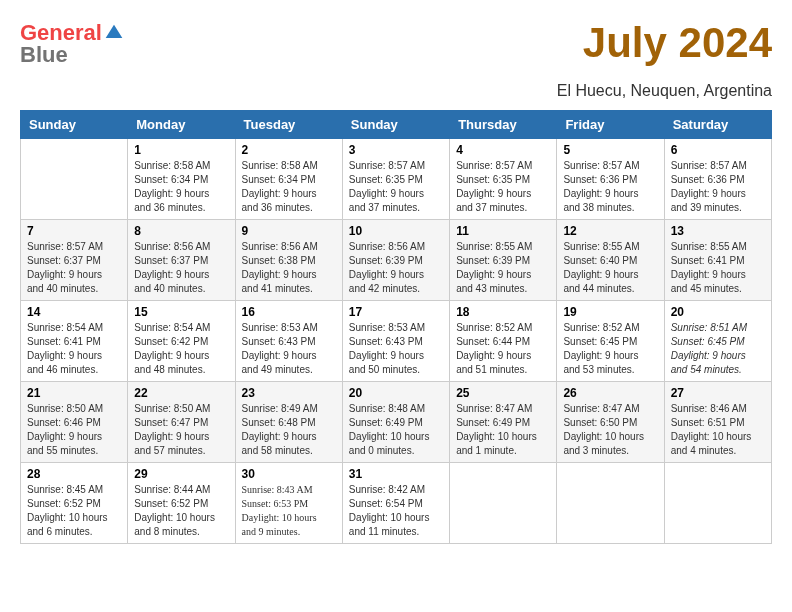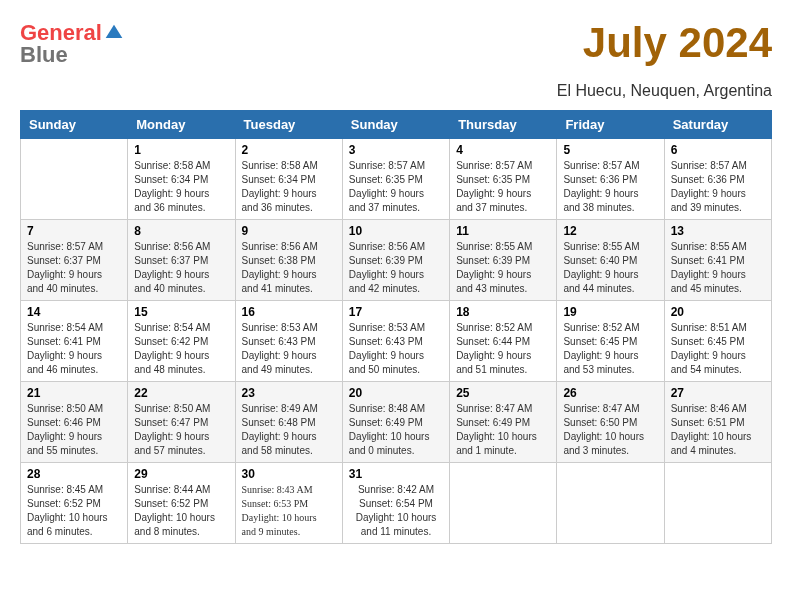--- a/index.html
+++ b/index.html
@@ -255,21 +255,21 @@
         </td>
         <td>
           <div class="day-number">19</div>
           <div class="day-info" style="white-space: pre-line;">Sunrise: 8:52 AM
 Sunset: 6:45 PM
 Daylight: 9 hours
 and 53 minutes.</div>
         </td>
         <td>
           <div class="day-number">20</div>
-          <div class="day-info" style="white-space: pre-line;">Sunrise: 8:51 AM
+          <div class="day-info" style="white-space: pre-line; font-style: italic;">Sunrise: 8:51 AM
 Sunset: 6:45 PM
 Daylight: 9 hours
 and 54 minutes.</div>
         </td>
       </tr>
       <tr>
         <td>
           <div class="day-number">21</div>
           <div class="day-info" style="white-space: pre-line;">Sunrise: 8:50 AM
 Sunset: 6:46 PM
@@ -336,21 +336,21 @@
         </td>
         <td>
           <div class="day-number">30</div>
           <div class="day-info" style="white-space: pre-line; font-family: Liberation Serif, serif;">Sunrise: 8:43 AM
 Sunset: 6:53 PM
 Daylight: 10 hours
 and 9 minutes.</div>
         </td>
         <td>
           <div class="day-number">31</div>
-          <div class="day-info" style="white-space: pre-line; text-align: center;">Sunrise: 8:42 AM
+          <div class="day-info" style="white-space: pre-line;">Sunrise: 8:42 AM
 Sunset: 6:54 PM
 Daylight: 10 hours
 and 11 minutes.</div>
         </td>
         <td class="empty-cell"></td>
         <td class="empty-cell"></td>
         <td class="empty-cell"></td>
       </tr>
     </tbody>
 </table>

